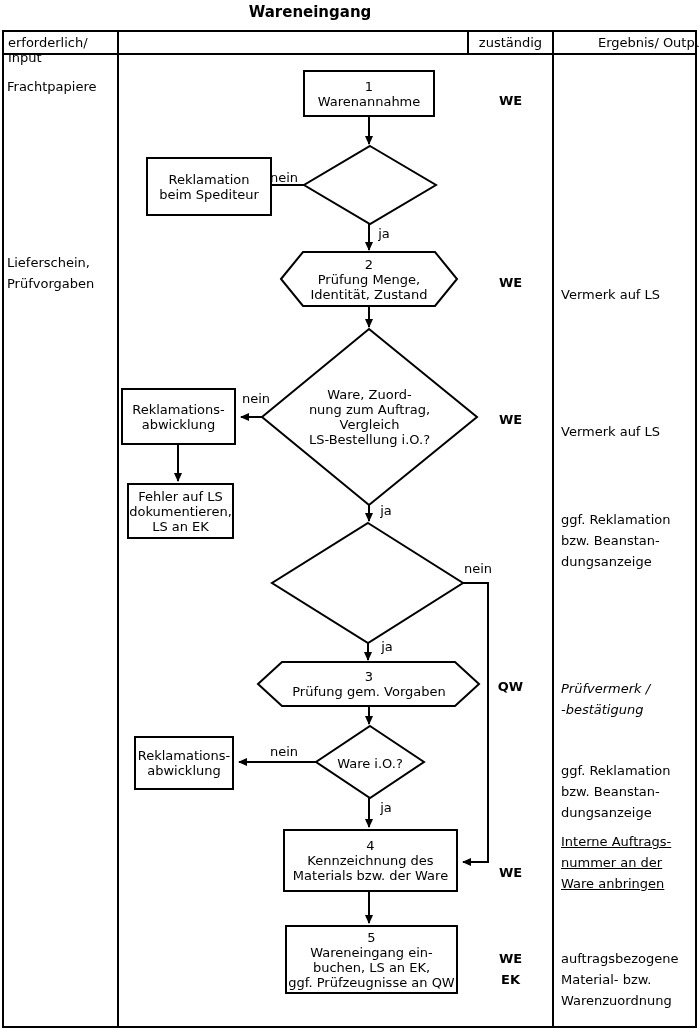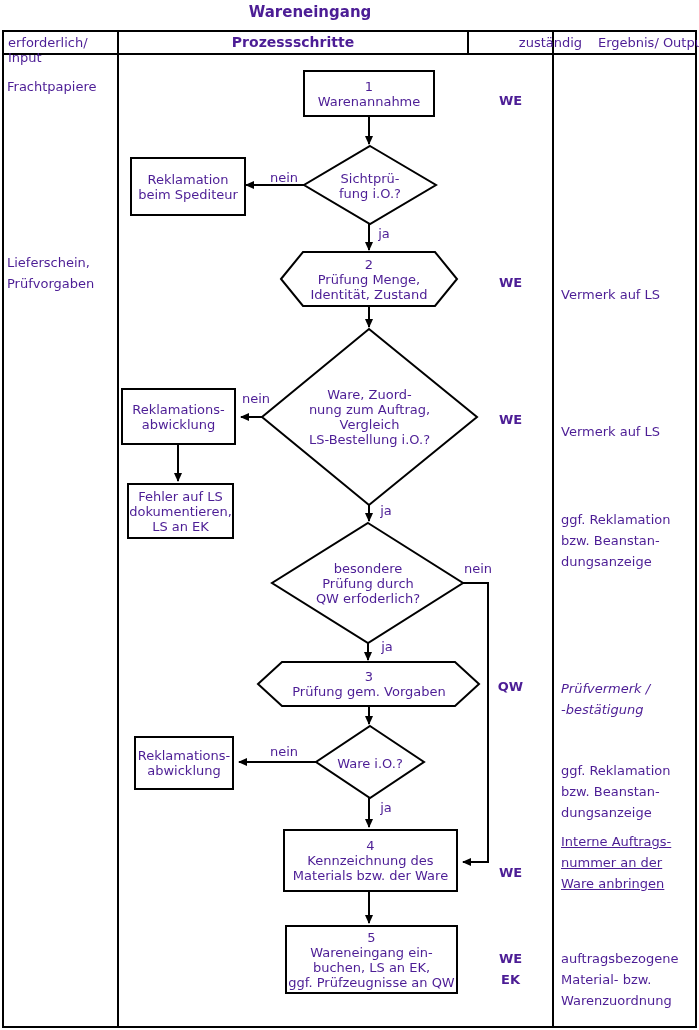--- a/index.html
+++ b/index.html
@@ -1,18 +1,18 @@
 <!DOCTYPE html>
 <html><head>
 <meta charset="utf-8">
 <style>
   html,body { margin:0; padding:0; background:#fff; }
   .page {
     position:relative; width:699px; height:1030px; background:#ffffff;
-    font-family:"DejaVu Sans", sans-serif; font-size:13px; color:#4c1d95;
+    font-family:"DejaVu Sans", sans-serif; font-size:13px; color:#000000;
     overflow:hidden;
   }
   .abs { position:absolute; }
   .frame { left:2px; top:30px; width:695px; height:998px; border:2px solid #000; box-sizing:border-box; z-index:1; }
   .vline, .hline { background:#000; z-index:1; }
   .hdr { z-index:3; }
   .hdr-bold { font-weight:bold; font-size:14px; }
   .title { left:0; top:3px; width:620px; text-align:center; font-weight:bold; font-size:15px; z-index:3; }
   svg.overlay { position:absolute; left:0; top:0; z-index:2; }
   .box {
@@ -36,22 +36,21 @@
 
   <div class="abs title">Wareneingang</div>
 
   <div class="abs frame"></div>
   <div class="abs vline" style="left:117px; top:30px; width:2px; height:998px;"></div>
   <div class="abs vline" style="left:552px; top:30px; width:2px; height:998px;"></div>
   <div class="abs vline" style="left:467px; top:30px; width:2px; height:25px;"></div>
   <div class="abs hline" style="left:2px; top:53px; width:695px; height:2px;"></div>
 
   <div class="abs hdr" style="left:8px; top:35px; width:108px;">erforderlich/ Input</div>
-  <div class="abs hdr hdr-bold ctr" style="left:118px; top:34px; width:350px;">Prozessschritte</div>
-  <div class="abs hdr ctr" style="left:468px; top:35px; width:85px;padding-left:40px;">zuständig</div>
+  <div class="abs hdr ctr" style="left:468px; top:35px; width:85px;">zuständig</div>
   <div class="abs hdr ctr" style="left:553px; top:35px; width:144px;margin-left:28px;">Ergebnis/ Output</div>
 
   <svg class="overlay" width="699" height="1030" viewBox="0 0 699 1030">
     <defs>
       <marker id="ah" markerWidth="10" markerHeight="10" refX="8" refY="4" orient="auto" markerUnits="userSpaceOnUse">
         <path d="M0,0 L9,4 L0,8 z" fill="#000"></path>
       </marker>
     </defs>
     <g stroke="#000000" stroke-width="2" fill="#ffffff">
       <polygon points="370,146 436,185 370,224 304,185"></polygon>
@@ -77,49 +76,44 @@
       <line x1="369" y1="892" x2="369" y2="923" marker-end="url(#ah)"></line>
     </g>
   </svg>
 
   <div class="abs side-text" style="left:7px; top:64px; width:108px;">Frachtpapiere</div>
   <div class="abs side-text" style="left:7px; top:240px; width:108px;">Lieferschein,
 Prüfvorgaben</div>
 
   <div class="abs box" style="left:303px; top:70px; width:132px; height:47px;">1
 Warenannahme</div>
-  <div class="abs box" style="left:130px; top:157px; width:116px; height:59px;">Reklamation
+  <div class="abs box" style="left:146px; top:157px; width:126px; height:59px;">Reklamation
 beim Spediteur</div>
   <div class="abs box" style="left:121px; top:388px; width:115px; height:57px;">Reklamations-
 abwicklung</div>
   <div class="abs box" style="left:127px; top:483px; width:107px; height:56px;">Fehler auf LS
 dokumentieren,
 LS an EK</div>
   <div class="abs box" style="left:134px; top:736px; width:100px; height:54px;">Reklamations-
 abwicklung</div>
   <div class="abs box" style="left:283px; top:829px; width:175px; height:63px;">4
 Kennzeichnung des
 Materials bzw. der Ware</div>
   <div class="abs box" style="left:285px; top:925px; width:173px; height:69px;">5
 Wareneingang ein-
 buchen, LS an EK,
 ggf. Prüfzeugnisse an QW</div>
 
-  <div class="abs shape-text" style="left:304px; top:157px; width:132px; height:58px;">Sichtprü-
-fung i.O.?</div>
   <div class="abs shape-text" style="left:283px; top:253px; width:172px; height:53px;">2
 Prüfung Menge,
 Identität, Zustand</div>
   <div class="abs shape-text" style="left:262px; top:385px; width:215px; height:64px;">Ware, Zuord-
 nung zum Auftrag,
 Vergleich
 LS-Bestellung i.O.?</div>
-  <div class="abs shape-text" style="left:272px; top:560px; width:192px; height:46px;">besondere
-Prüfung durch
-QW erfoderlich?</div>
   <div class="abs shape-text" style="left:271px; top:661px; width:196px; height:46px;">3
 Prüfung gem. Vorgaben</div>
   <div class="abs shape-text" style="left:316px; top:754px; width:108px; height:18px;">Ware i.O.?</div>
 
   <div class="abs lbl" style="left:265px; top:171px; width:38px;">nein</div>
   <div class="abs lbl" style="left:374px; top:227px; width:20px;">ja</div>
   <div class="abs lbl" style="left:238px; top:392px; width:36px;">nein</div>
   <div class="abs lbl" style="left:376px; top:504px; width:20px;">ja</div>
   <div class="abs lbl" style="left:460px; top:562px; width:36px;">nein</div>
   <div class="abs lbl" style="left:377px; top:640px; width:20px;">ja</div>

